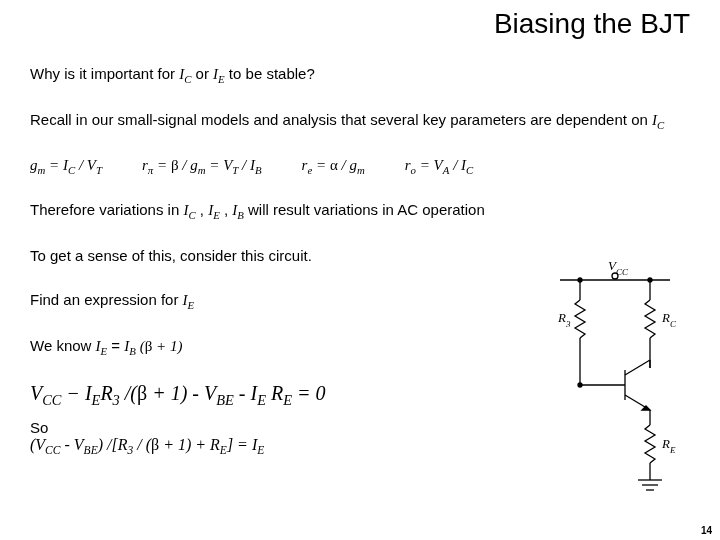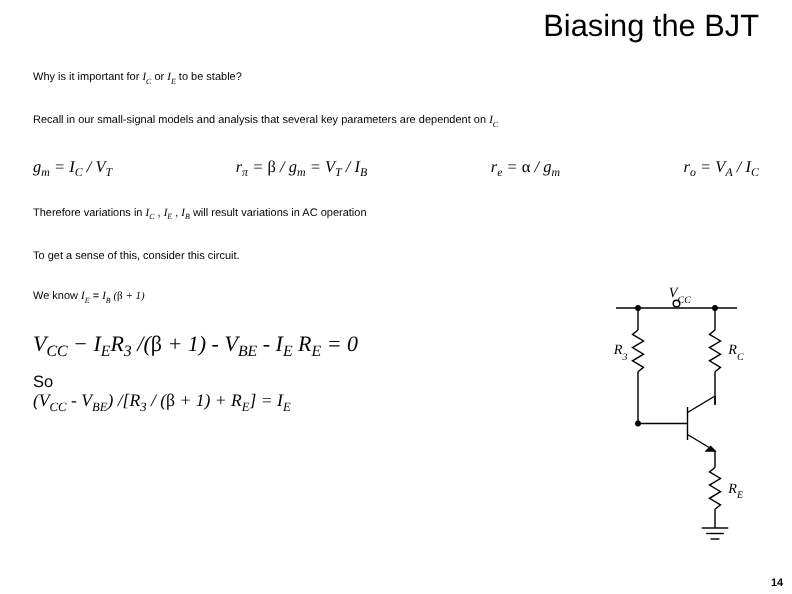--- a/index.html
+++ b/index.html
@@ -17,29 +17,28 @@
     padding: 8px 30px 0 30px;
     box-sizing: border-box;
   }
   h1.title {
     font-size: 28px;
     font-weight: normal;
     text-align: right;
     margin: 0 0 10px 0;
   }
   .line {
-    font-size: 10px;
+    font-size: 15px;
     margin: 24px 0;
     line-height: 1.3;
   }
   .equ-row {
     display: flex;
     gap: 40px;
     margin: 8px 0;
-    justify-content: space-between;
   }
   .equ-row > div {
     font-size: 15px;
   }
   .it { font-style: italic; font-family: 'Times New Roman', serif; }
   .sub { vertical-align: sub; font-size: 0.72em; font-style: italic; font-family: 'Times New Roman', serif; }
   .greek { font-family: 'Times New Roman', serif; }
   .kvl { font-size: 20px; font-family: 'Times New Roman', serif; font-style: italic; margin: 10px 0; }
   .so { font-size: 15px; margin-top: 10px; }
   .final { font-size: 16px; font-family: 'Times New Roman', serif; font-style: italic; margin-top: 0; }
@@ -80,20 +79,23 @@
     <div><span class="it">r</span><span class="sub">e</span><span class="it">  =  </span><span class="greek">α</span><span class="it"> / g</span><span class="sub">m</span></div>
     <div><span class="it">r</span><span class="sub">o</span><span class="it"> = V</span><span class="sub">A</span><span class="it"> / I</span><span class="sub">C</span></div>
   </div>
 
   <div class="line">
     <span>Therefore variations in </span><span class="it">I</span><span class="sub">C</span><span> , </span><span class="it">I</span><span class="sub">E</span><span> , </span><span class="it">I</span><span class="sub">B</span><span> will result variations in AC operation</span>
   </div>
 
   <div class="line">To get a sense of this, consider this circuit.</div>
 
+  <div class="line">
+    <span>Find an expression for </span><span class="it">I</span><span class="sub">E</span>
+  </div>
 
   <div class="line">
     <span>We know </span><span class="it">I</span><span class="sub">E</span><span> =  </span><span class="it">I</span><span class="sub">B</span><span class="it"> (</span><span class="greek">β</span><span class="it"> + 1)</span>
   </div>
 
 
   <div class="kvl">
     <span>V</span><span class="sub">CC</span><span> − I</span><span class="sub">E</span><span>R</span><span class="sub">3</span><span> /(</span><span class="greek" style="font-style:normal">β</span><span> + 1) - V</span><span class="sub">BE</span><span> - I</span><span class="sub">E</span><span> R</span><span class="sub">E</span><span> =  0</span>
   </div>
 

